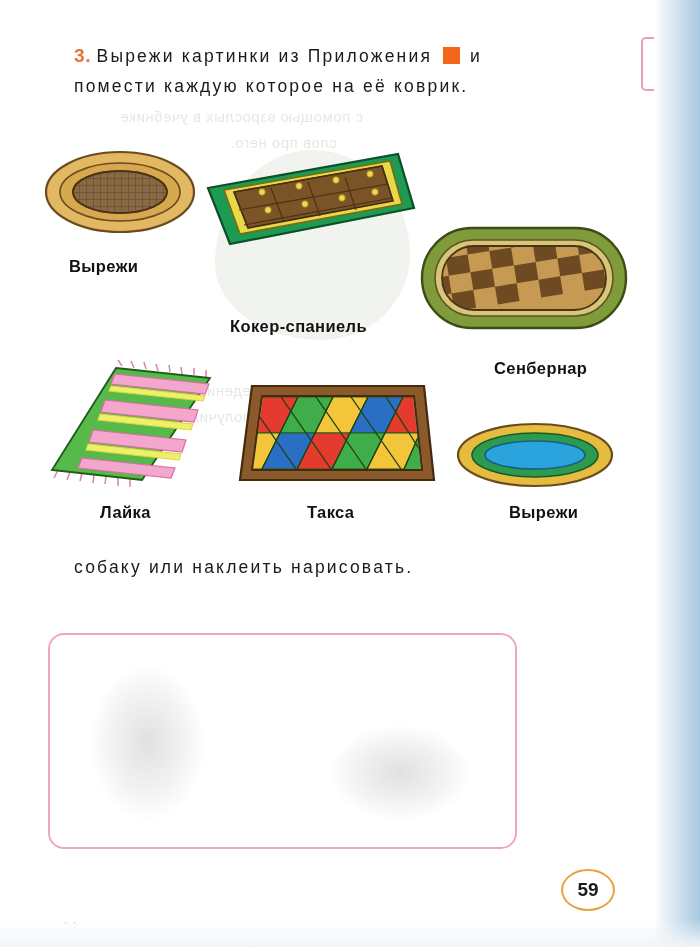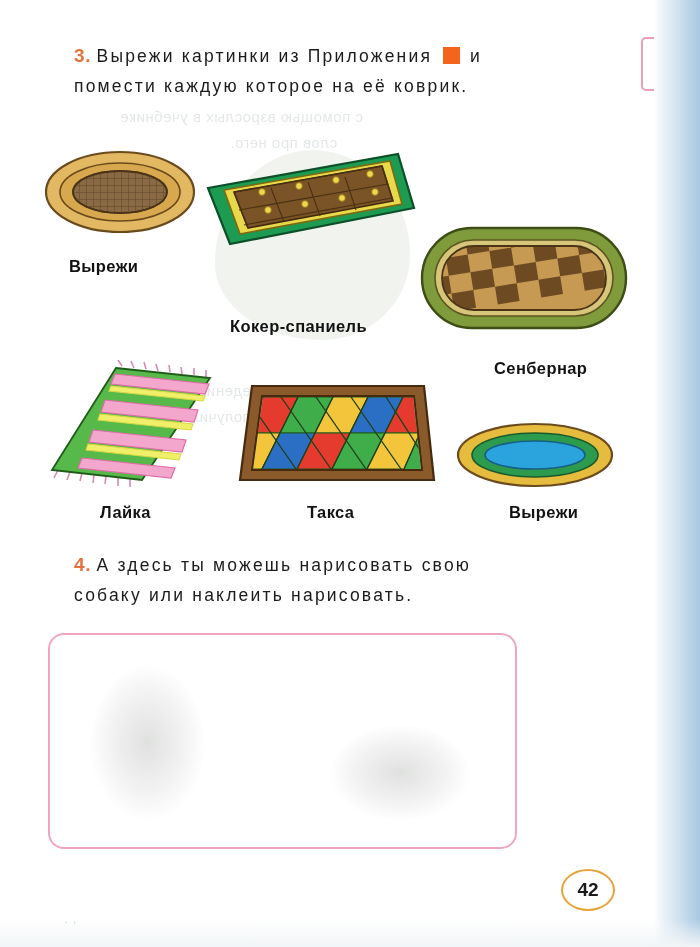--- a/index.html
+++ b/index.html
@@ -349,33 +349,29 @@
   <div class="mat" style="left:455px; top:420px;">
     <svg width="160" height="70" viewBox="0 0 160 70">
       <ellipse cx="80" cy="35" rx="77" ry="31" fill="#e6bc3e" stroke="#6b4a1d" stroke-width="2.2"></ellipse>
       <ellipse cx="80" cy="35" rx="63" ry="22" fill="#2c9b4e" stroke="#185b2c" stroke-width="1.6"></ellipse>
       <ellipse cx="80" cy="35" rx="50" ry="14" fill="#2ba3dd" stroke="#185f86" stroke-width="1.6"></ellipse>
     </svg>
   </div>
   <div class="mat-label" style="left:509px; top:503px;">Вырежи</div>
 
   <div class="task" style="left:74px; top:551px; width:560px;">
-    <div class="task-line">
-      <span class="num">4.</span>
-      <span class="word-space">А здесь ты можешь нарисовать свою</span>
-    </div>
     <div class="task-line" style="margin-top:2px;">
       <span class="word-space">собаку или наклеить нарисовать.</span>
     </div>
   </div>
 
   <div class="draw-frame">
     <div class="smudge" style="left:40px; top:30px; width:115px; height:155px;"></div>
     <div class="smudge" style="left:280px; top:90px; width:140px; height:95px;"></div>
   </div>
 
-  <div class="page-num">42</div>
+  <div class="page-num">59</div>
   <div class="corner-mark">· ·</div>
 
   <div class="page-edge-line"></div>
   <div class="page-edge"></div>
   <div class="bottom-fade"></div>
 </div>
 
 </body></html>

